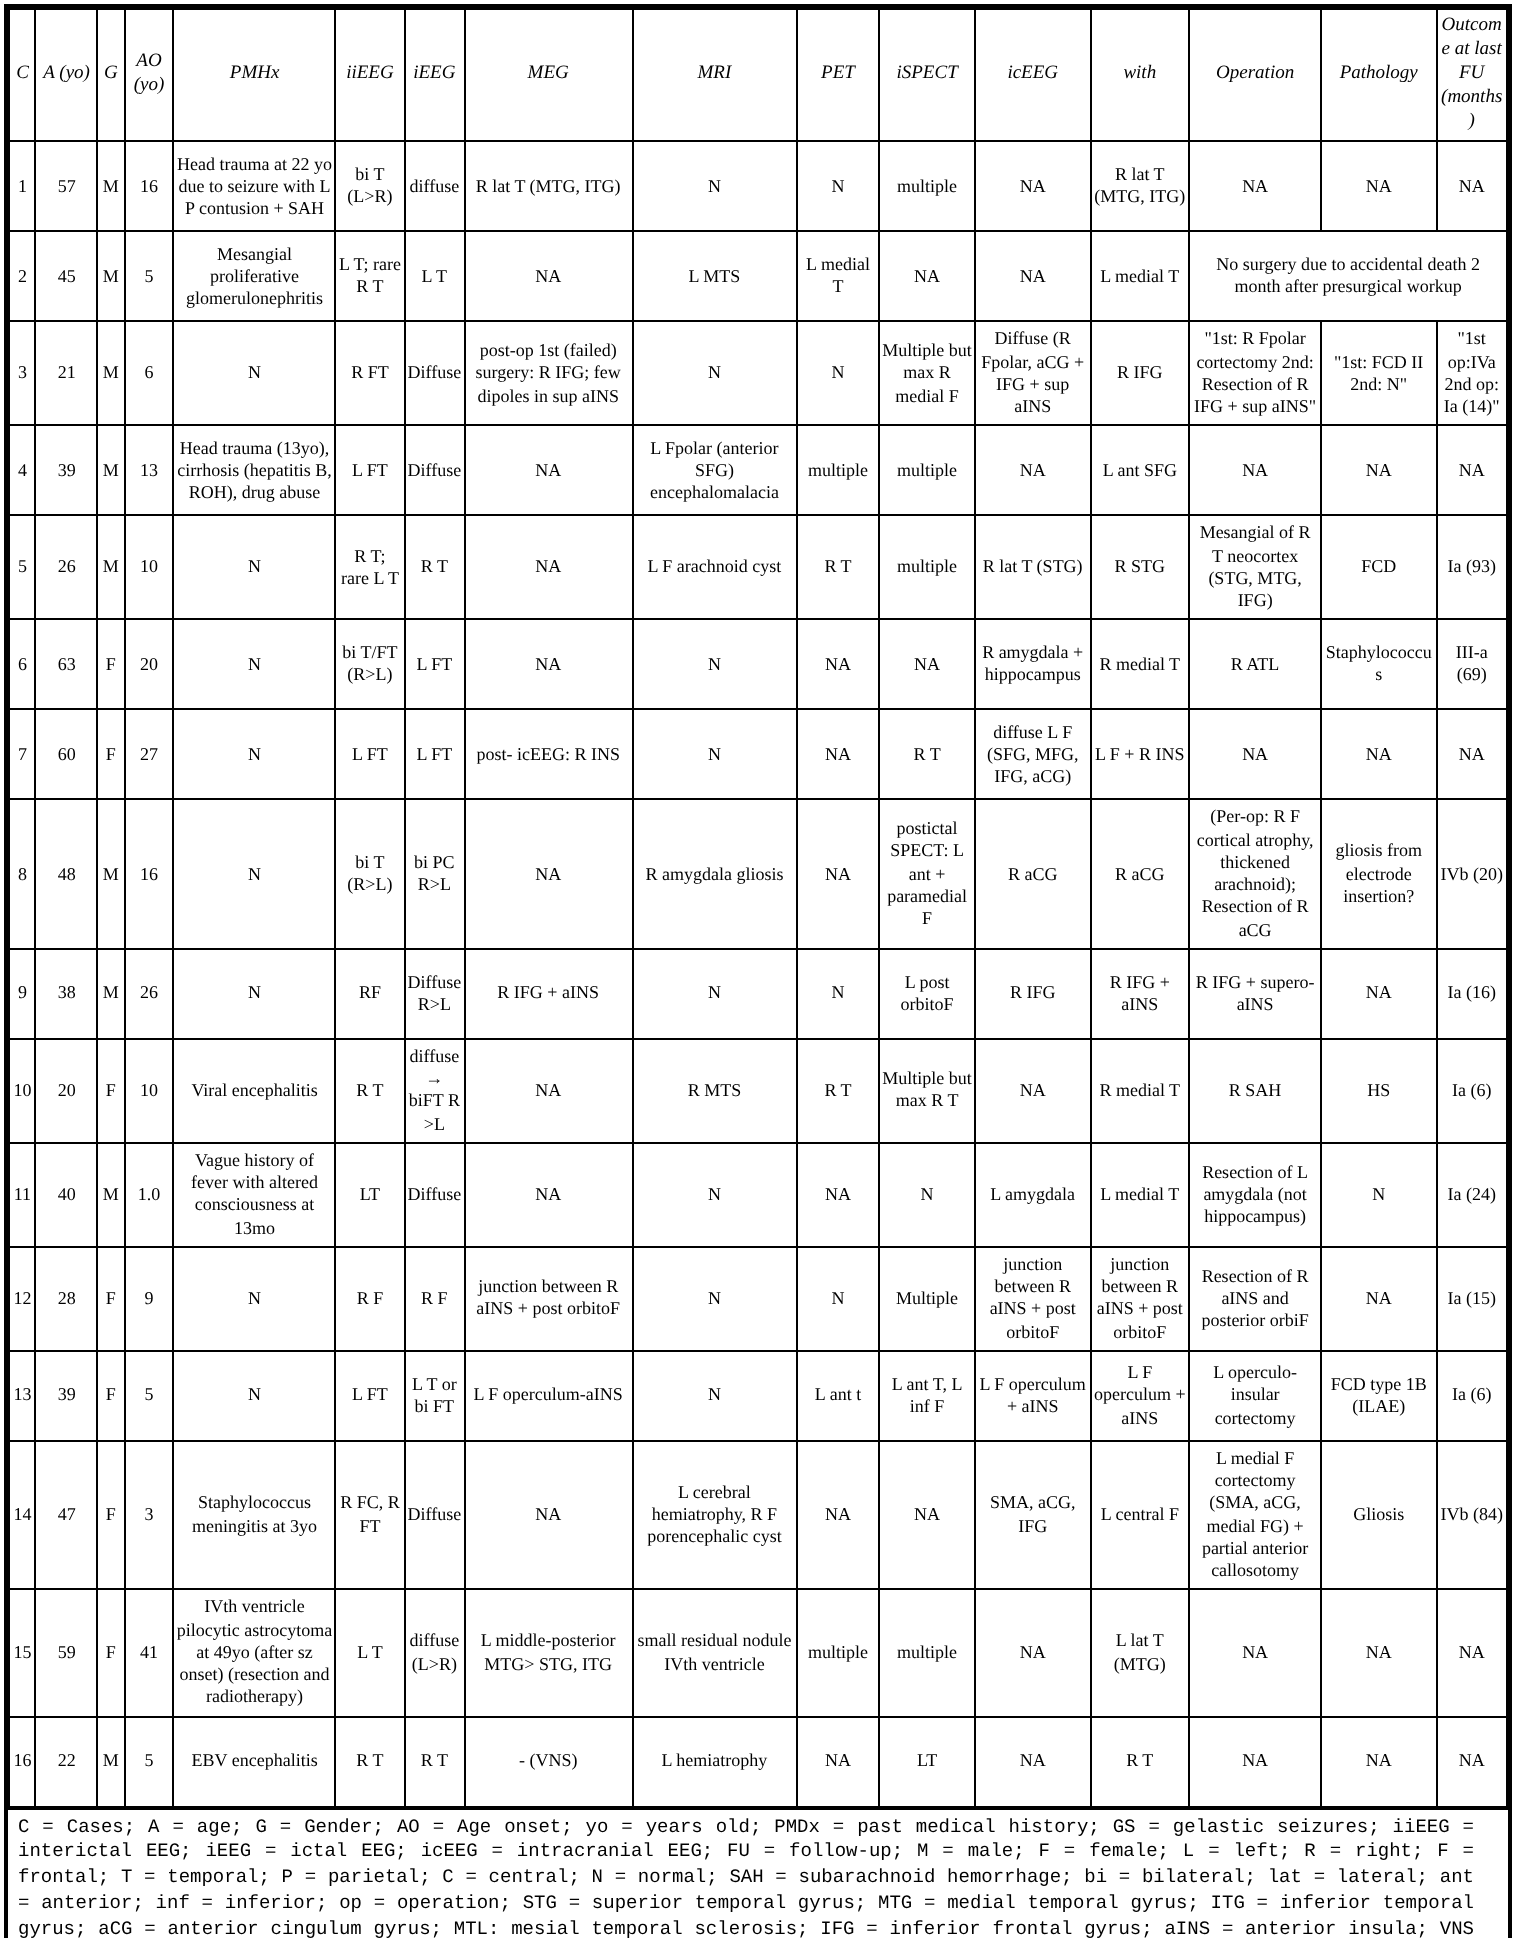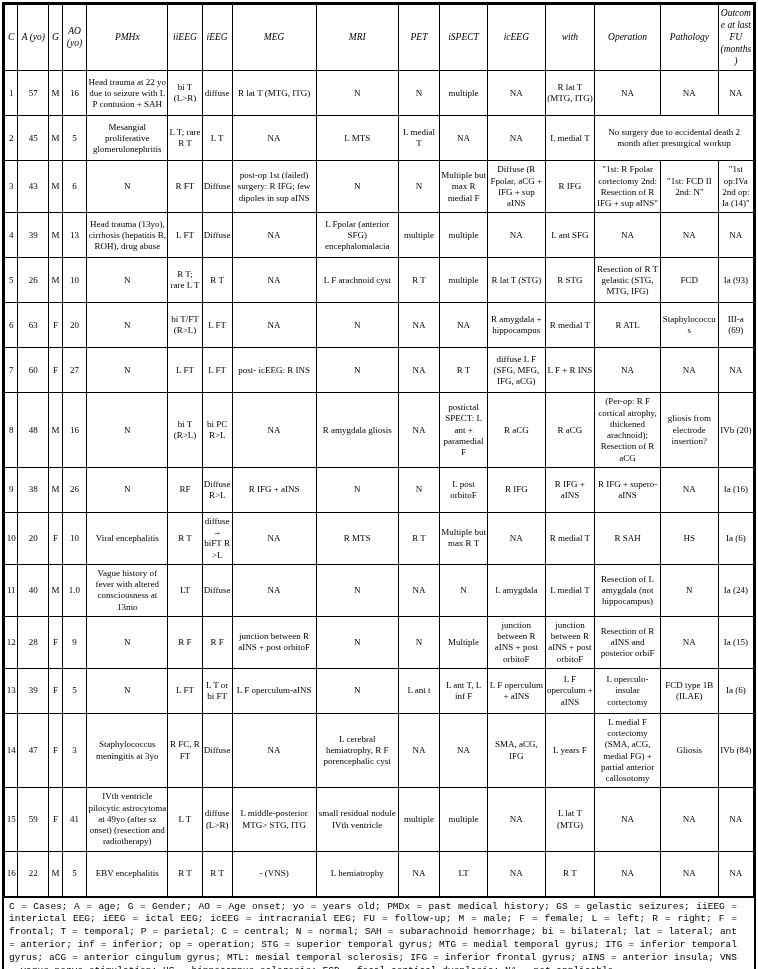--- a/index.html
+++ b/index.html
@@ -126,21 +126,21 @@
           <td>NA</td>
           <td>L MTS</td>
           <td>L medial T</td>
           <td>NA</td>
           <td>NA</td>
           <td>L medial T</td>
           <td colspan="3">No surgery due to accidental death 2 month after presurgical workup</td>
         </tr>
         <tr>
           <td>3</td>
-          <td>43</td>
+          <td>21</td>
           <td>M</td>
           <td>6</td>
           <td>N</td>
           <td>R FT</td>
           <td>Diffuse</td>
           <td>post-op 1st (failed) surgery: R IFG; few dipoles in sup aINS</td>
           <td>N</td>
           <td>N</td>
           <td>Multiple but max R medial F</td>
           <td>Diffuse (R Fpolar, aCG + IFG + sup aINS</td>
@@ -174,21 +174,21 @@
           <td>10</td>
           <td>N</td>
           <td>R T; rare L T</td>
           <td>R T</td>
           <td>NA</td>
           <td>L F arachnoid cyst</td>
           <td>R T</td>
           <td>multiple</td>
           <td>R lat T (STG)</td>
           <td>R STG</td>
-          <td>Resection of R T gelastic (STG, MTG, IFG)</td>
+          <td>Mesangial of R T neocortex (STG, MTG, IFG)</td>
           <td>FCD</td>
           <td>Ia (93)</td>
         </tr>
         <tr>
           <td>6</td>
           <td>63</td>
           <td>F</td>
           <td>20</td>
           <td>N</td>
           <td>bi T/FT (R&gt;L)</td>
@@ -335,21 +335,21 @@
           <td>F</td>
           <td>3</td>
           <td>Staphylococcus meningitis at 3yo</td>
           <td>R FC, R FT</td>
           <td>Diffuse</td>
           <td>NA</td>
           <td>L cerebral hemiatrophy, R F porencephalic cyst</td>
           <td>NA</td>
           <td>NA</td>
           <td>SMA, aCG, IFG</td>
-          <td>L years F</td>
+          <td>L central F</td>
           <td>L medial F cortectomy (SMA, aCG, medial FG) + partial anterior callosotomy</td>
           <td>Gliosis</td>
           <td>IVb (84)</td>
         </tr>
         <tr>
           <td>15</td>
           <td>59</td>
           <td>F</td>
           <td>41</td>
           <td>IVth ventricle pilocytic astrocytoma at 49yo (after sz onset) (resection and radiotherapy)</td>

